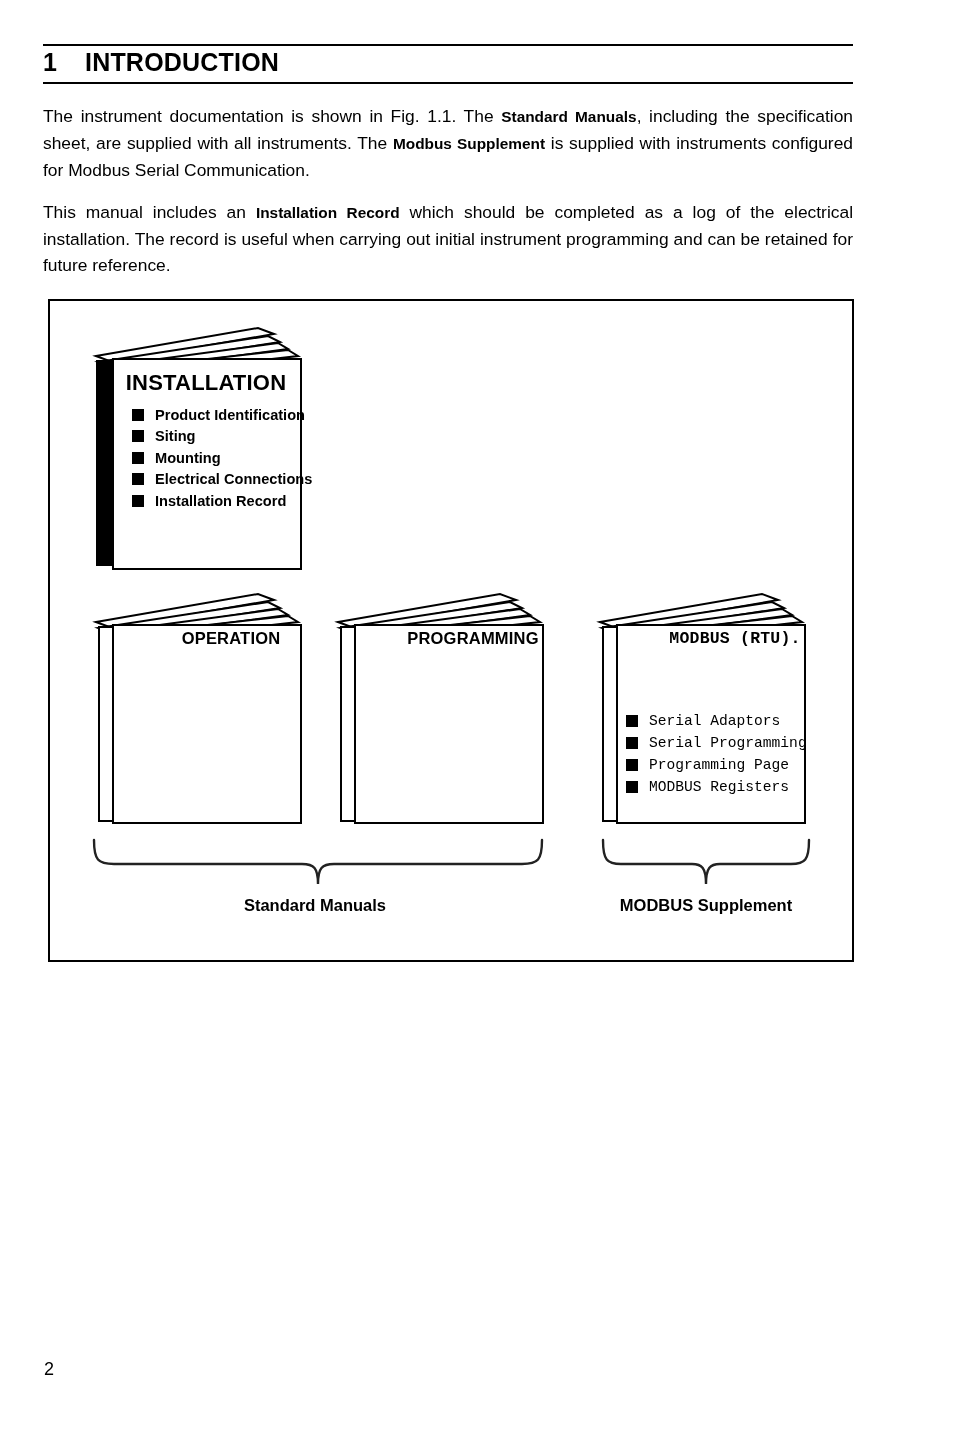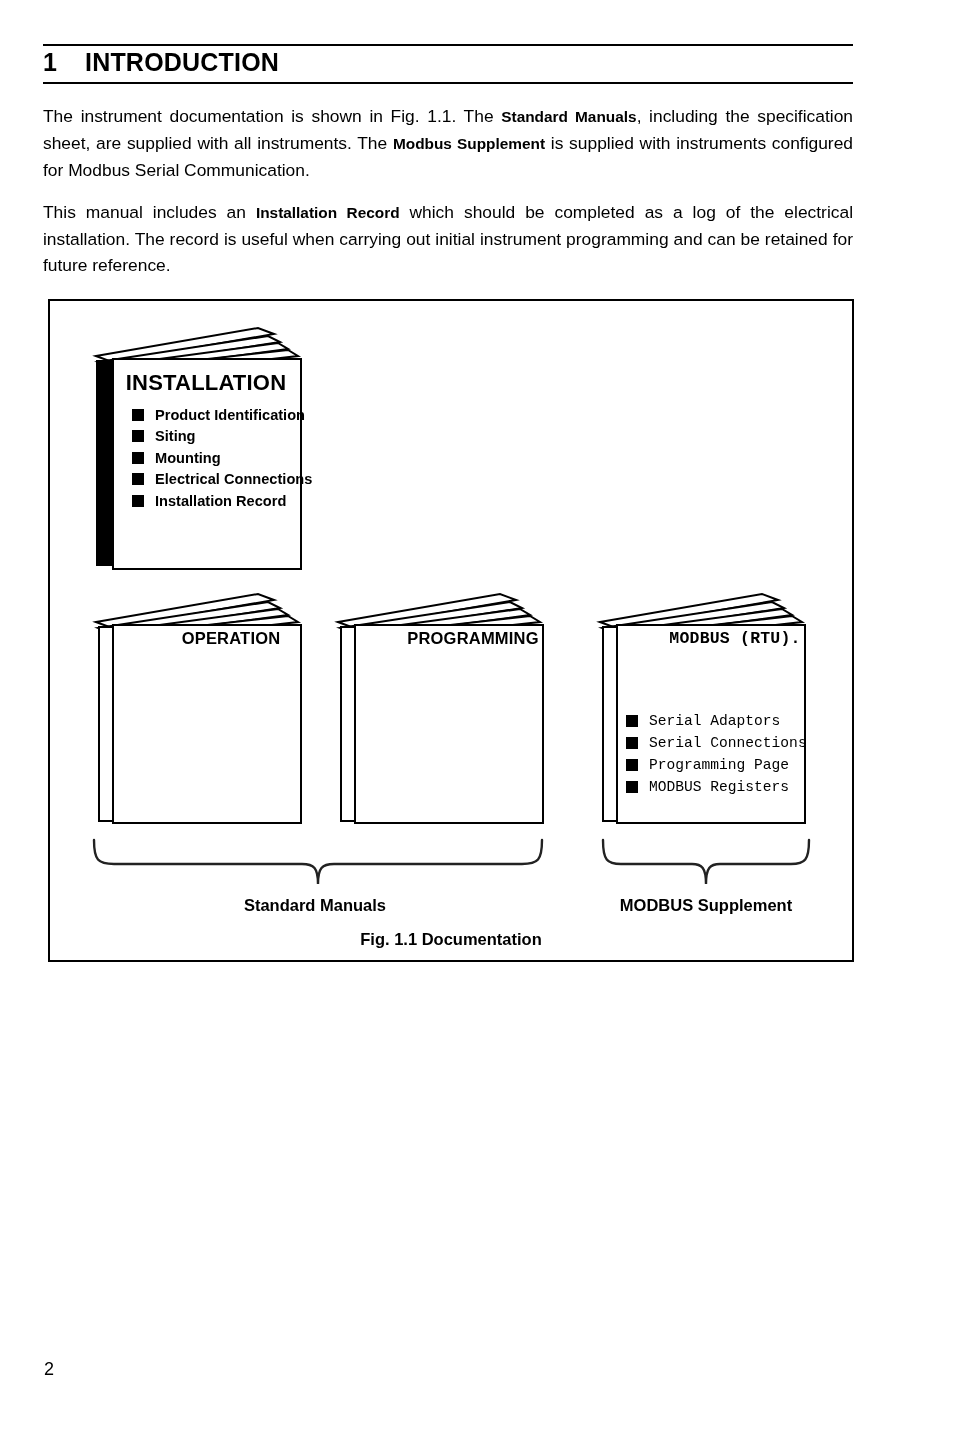--- a/index.html
+++ b/index.html
@@ -251,21 +251,21 @@
     <div class="spine"></div>
     <div class="cover"></div>
     <div class="book-title">MODBUS (RTU).</div>
     <ul class="book-list">
       <li>
           <span class="bullet"></span>
           <span>Serial Adaptors</span>
         </li>
       <li>
           <span class="bullet"></span>
-          <span>Serial Connections</span>
+          <span>Serial Programming</span>
         </li>
       <li>
           <span class="bullet"></span>
           <span>Programming Page</span>
         </li>
       <li>
           <span class="bullet"></span>
           <span>MODBUS Registers</span>
         </li>
     </ul>
@@ -277,17 +277,16 @@
   </svg>
 
   <svg class="brace" style="left:598px; top:838px;" width="216" height="48" viewBox="0 0 216 48">
     <path d="M5,2 C5,22 9,26 23,26 L94,26 C104,26 108,30 108,46
              C108,30 112,26 122,26 L193,26 C207,26 211,22 211,2" fill="none" stroke="#222" stroke-width="2.4" stroke-linecap="round"></path>
   </svg>
 
   <div class="brace-caption" id="caption-standard">Standard Manuals</div>
   <div class="brace-caption" id="caption-modbus">MODBUS Supplement</div>
 
-  <div id="fig-caption">Fig. 1.1 Documentation</div>
 
   <div id="page-number">2</div>
 
 </div>
 
 </body></html>

